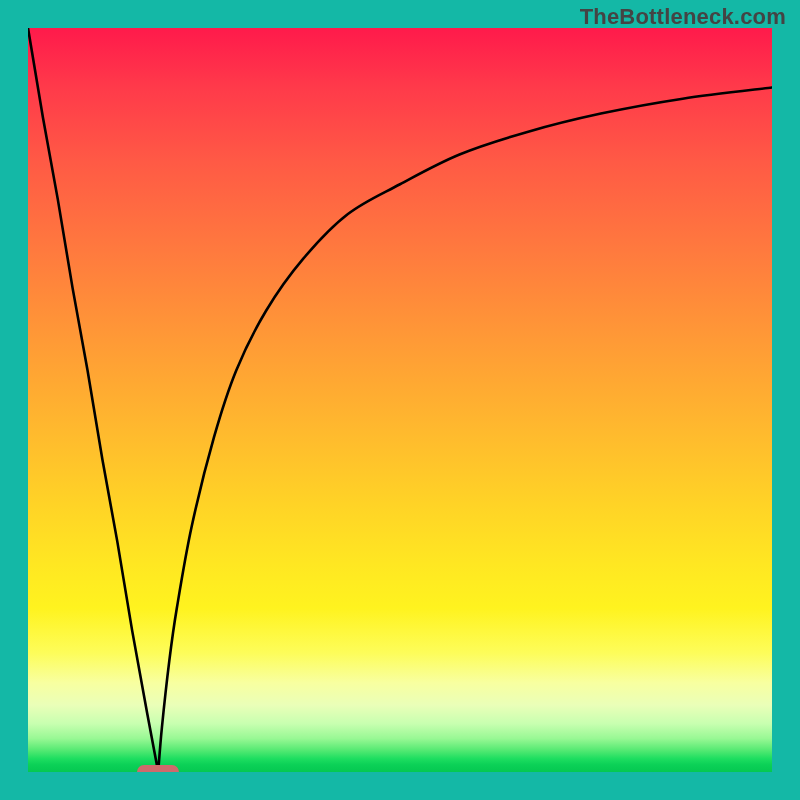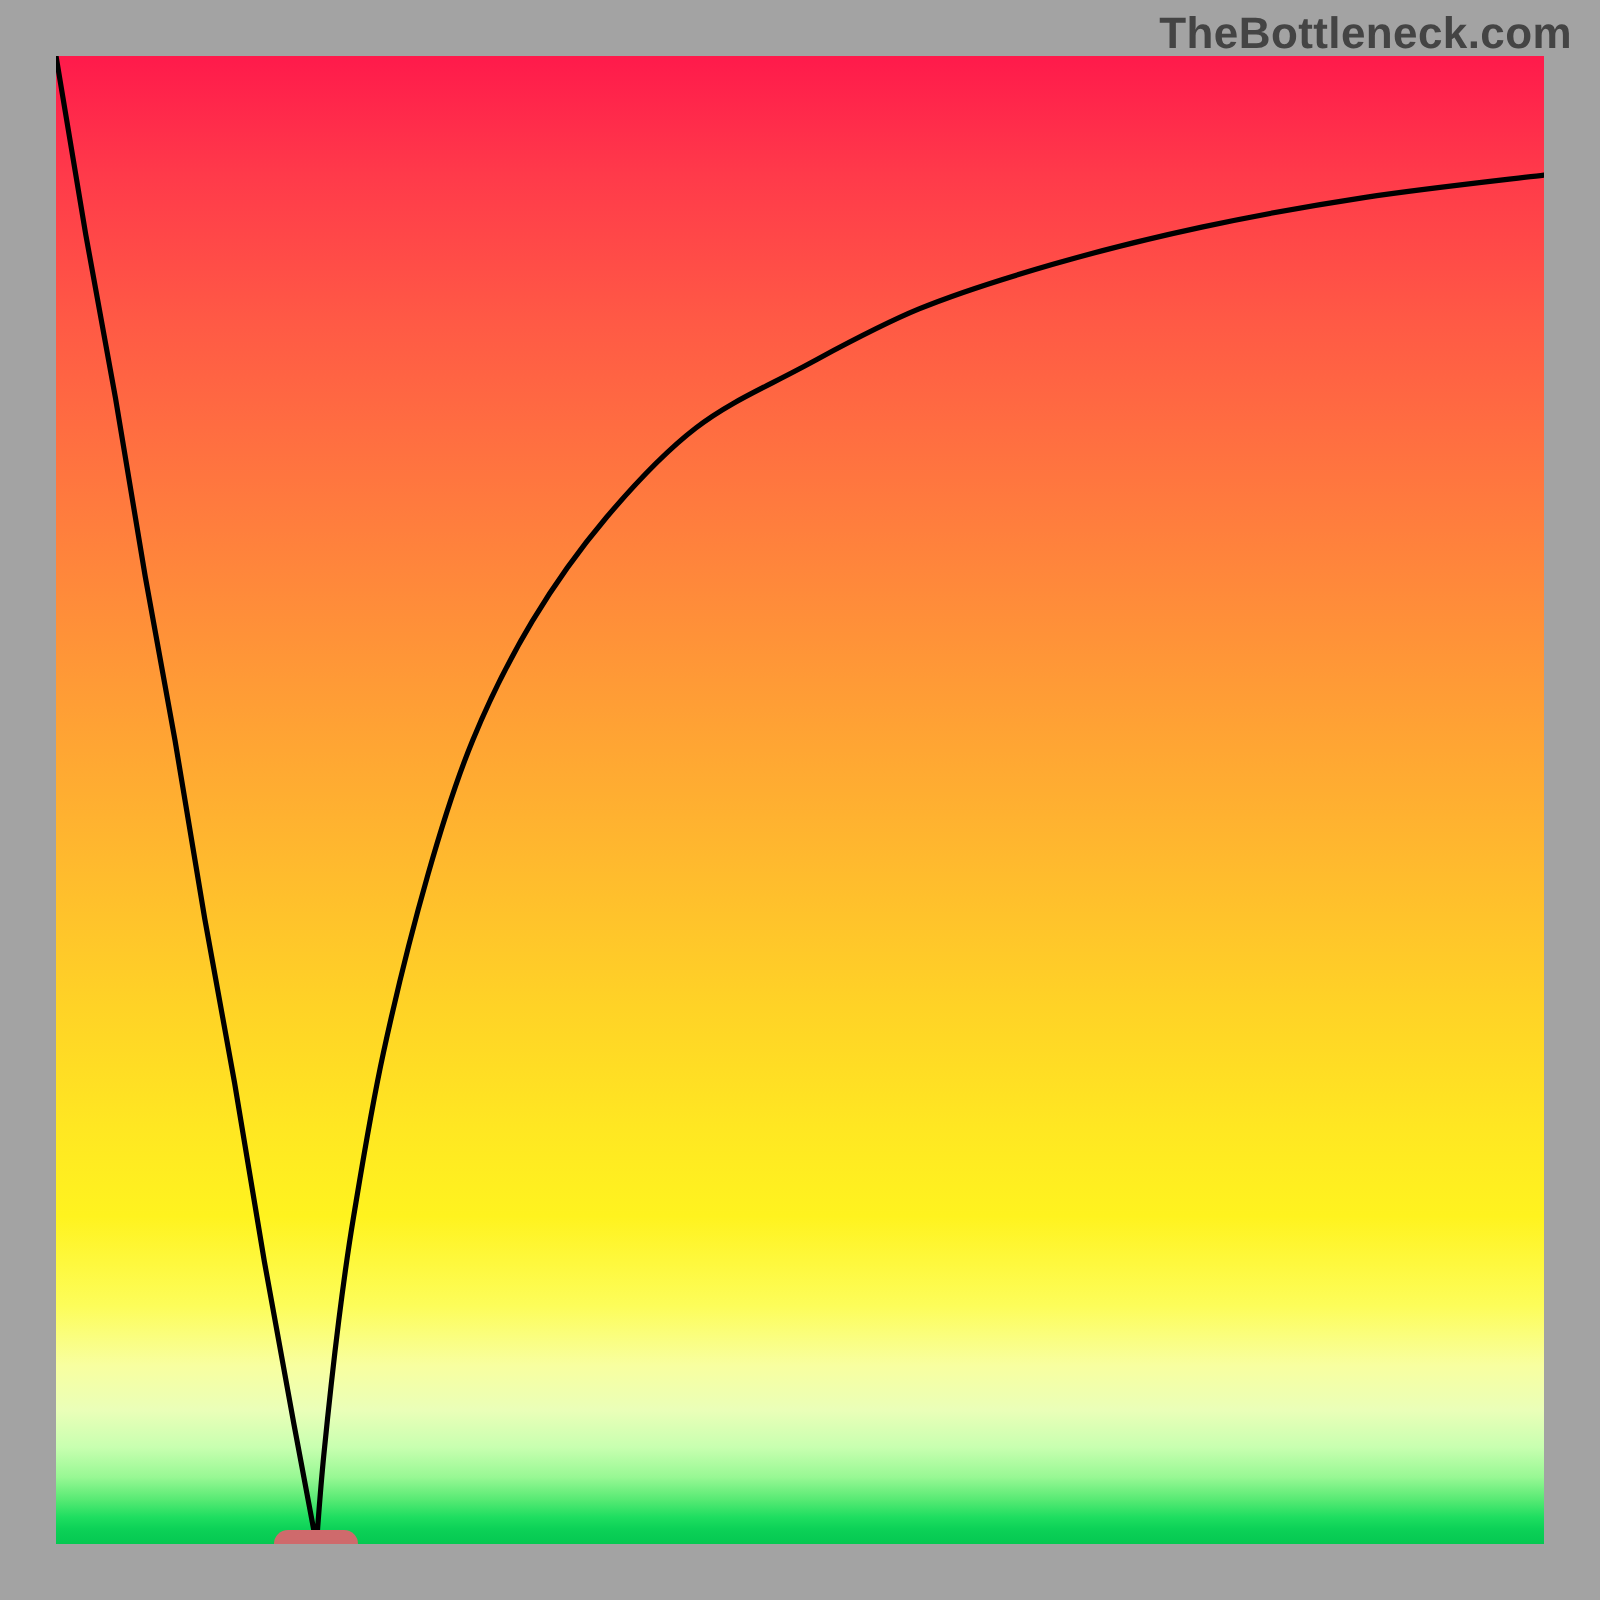--- a/index.html
+++ b/index.html
@@ -8,21 +8,21 @@
     width: 800px;
     height: 800px;
     overflow: hidden;
     background: #000;
     font-family: Arial, Helvetica, sans-serif;
   }
   .frame {
     position: absolute;
     top: 0; left: 0;
     width: 800px; height: 800px;
-    background: #a3a3a3;
+    background: #14b8a6;
   }
   .watermark {
     position: absolute;
     top: 4px;
     right: 14px;
     color: #444;
     font-size: 22px;
     font-weight: 600;
     letter-spacing: 0.2px;
     user-select: none;

